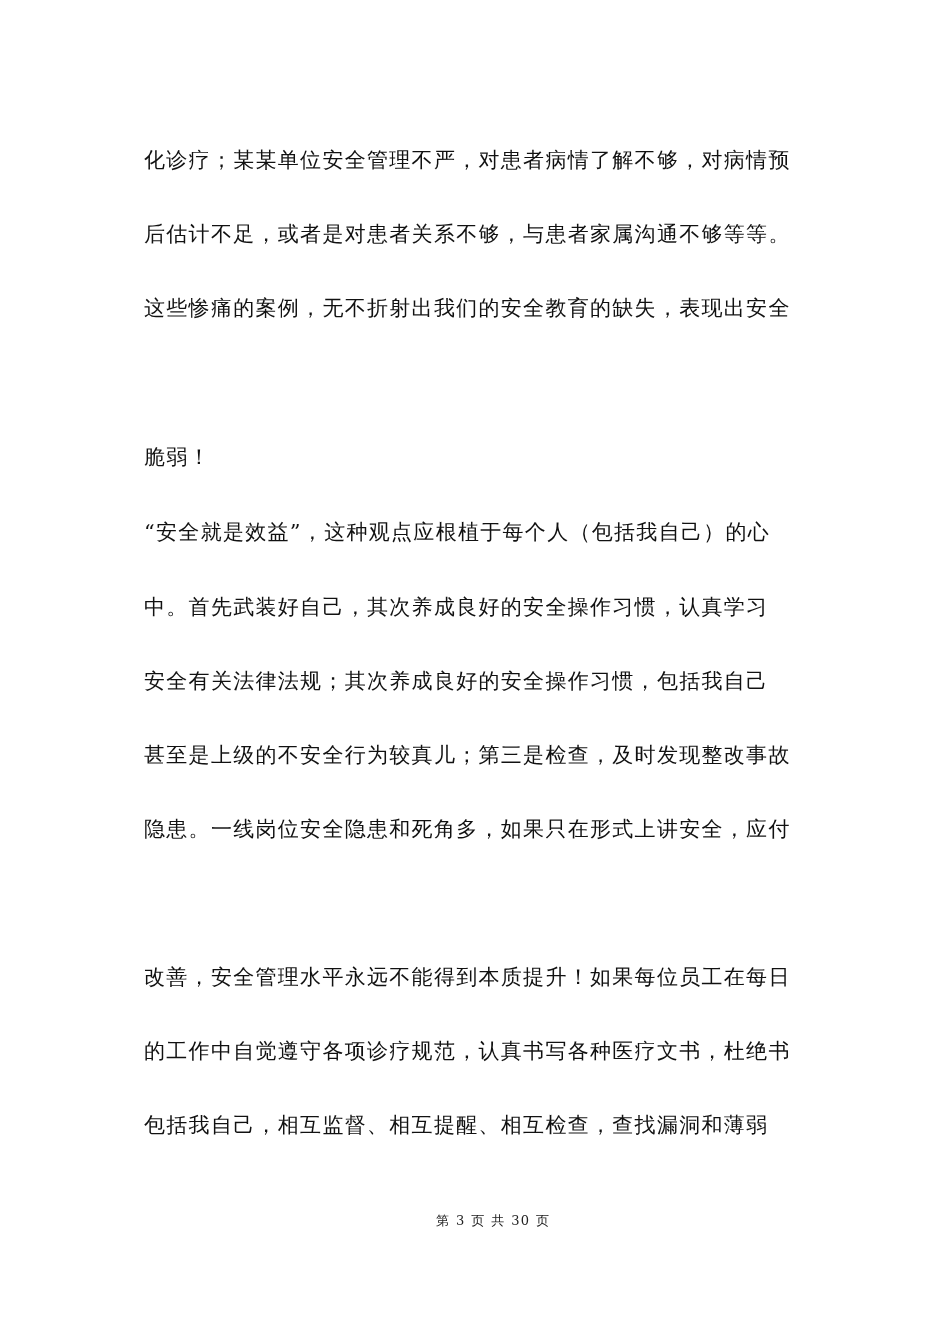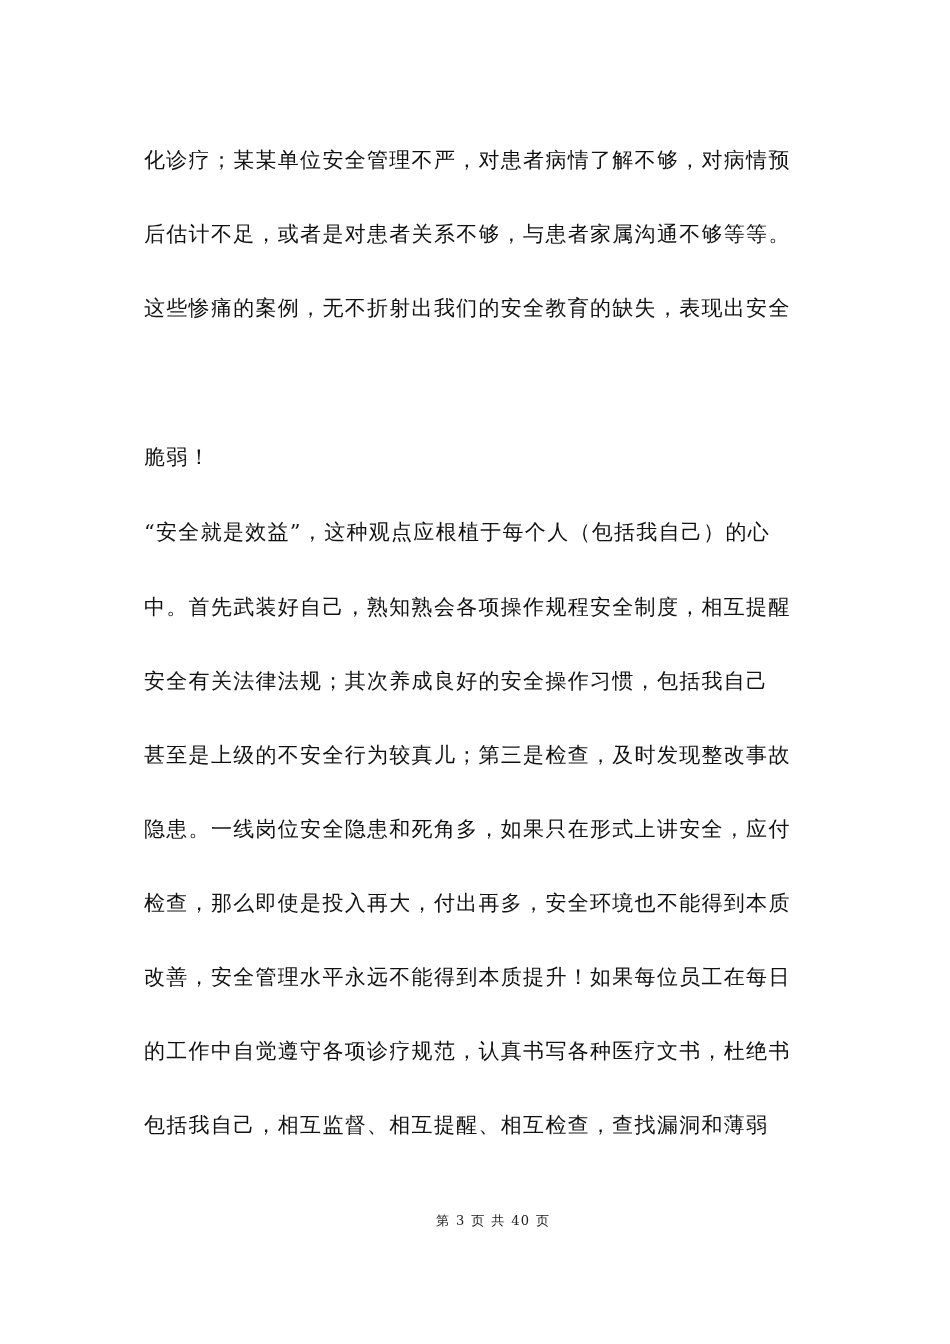--- a/index.html
+++ b/index.html
@@ -49,25 +49,24 @@
 </style>
 </head>
 <body>
 
 <div class="page">
   <div class="line" style="top:143px">化诊疗；某某单位安全管理不严，对患者病情了解不够，对病情预</div>
   <div class="line" style="top:217px">后估计不足，或者是对患者关系不够，与患者家属沟通不够等等。</div>
   <div class="line" style="top:291px">这些惨痛的案例，无不折射出我们的安全教育的缺失，表现出安全</div>
   <div class="line" style="top:440px">脆弱！</div>
   <div class="line" style="top:515px">“安全就是效益”，这种观点应根植于每个人（包括我自己）的心</div>
-  <div class="line" style="top:590px">中。首先武装好自己，熟知熟会各项操作规程安全制度，相互提醒</div>
+  <div class="line" style="top:590px">中。首先武装好自己，其次养成良好的安全操作习惯，认真学习</div>
   <div class="line" style="top:664px">安全有关法律法规；其次养成良好的安全操作习惯，包括我自己</div>
   <div class="line" style="top:738px">甚至是上级的不安全行为较真儿；第三是检查，及时发现整改事故</div>
   <div class="line" style="top:812px">隐患。一线岗位安全隐患和死角多，如果只在形式上讲安全，应付</div>
-  <div class="line" style="top:886px">检查，那么即使是投入再大，付出再多，安全环境也不能得到本质</div>
   <div class="line" style="top:960px">改善，安全管理水平永远不能得到本质提升！如果每位员工在每日</div>
   <div class="line" style="top:1034px">的工作中自觉遵守各项诊疗规范，认真书写各种医疗文书，杜绝书</div>
   <div class="line" style="top:1108px">包括我自己，相互监督、相互提醒、相互检查，查找漏洞和薄弱</div>
 
   <div class="footer">
-    <span>第</span><span>3</span><span>页</span><span>共</span><span>40</span><span>页</span>
+    <span>第</span><span>3</span><span>页</span><span>共</span><span>30</span><span>页</span>
   </div>
 </div>
 
 </body></html>

